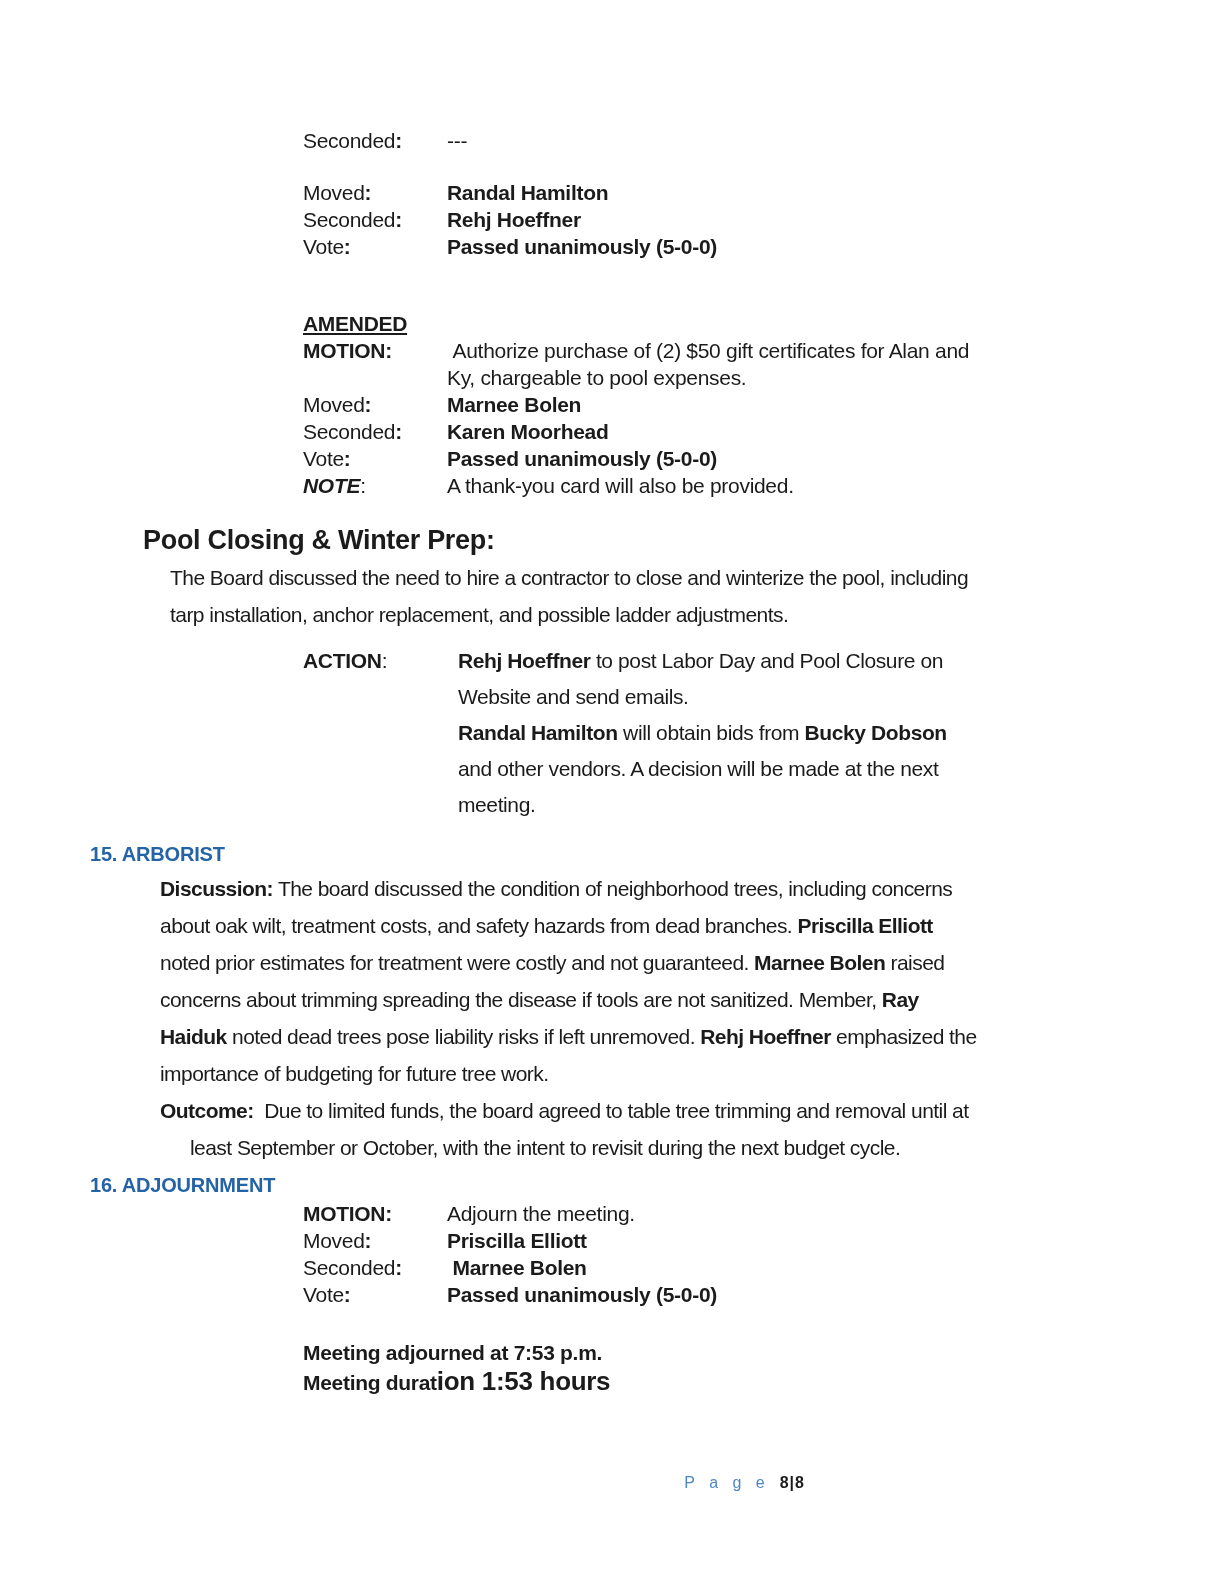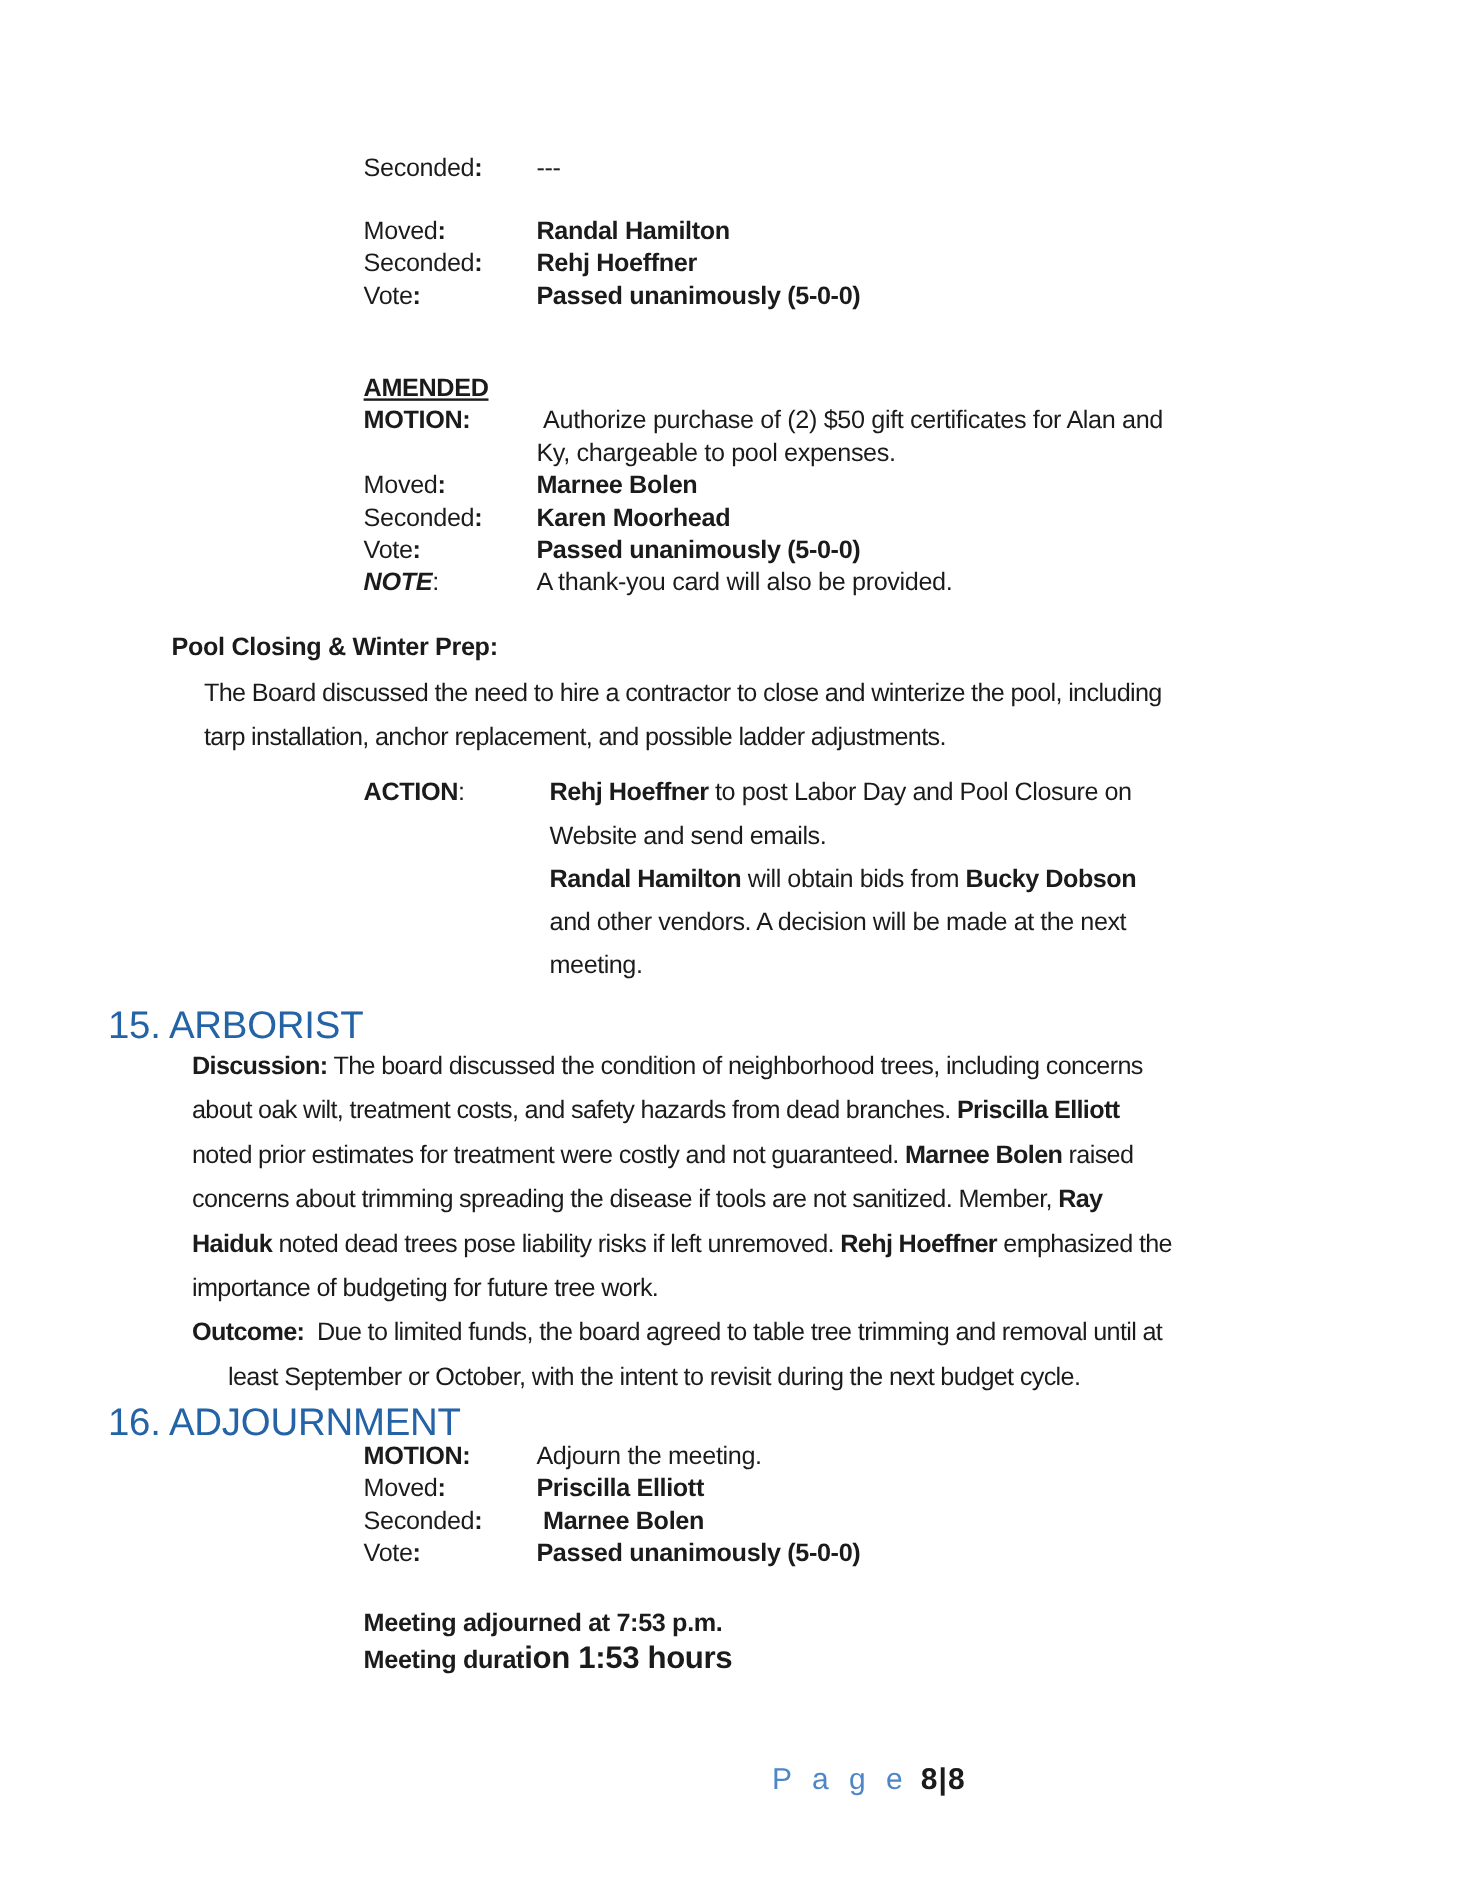--- a/index.html
+++ b/index.html
@@ -26,49 +26,49 @@
   .kv{display:flex;font-size:21px;line-height:27px;letter-spacing:-0.3px;}
   .kv-label{flex:0 0 144px;white-space:nowrap;}
   .kv-value{max-width:645px;}
 
   .standalone-label{margin-left:303px;font-size:21px;line-height:27px;font-weight:700;letter-spacing:-0.3px;text-decoration:underline;}
 
   
   .h-blue{
     margin-left:90px;
     color:var(--blue);
-    font-weight:400;
-    font-size:32px;
+    font-weight:700;
+    font-size:20px;
     line-height:30px;
     letter-spacing:-0.2px;
   }
 
   
-  .sub-head{margin-left:143px;font-size:21px;line-height:28px;font-weight:700;letter-spacing:-0.3px;}
+  .sub-head{margin-left:143px;font-size:27px;line-height:28px;font-weight:700;letter-spacing:-0.3px;}
 
   
   .para{font-size:21px;line-height:37px;letter-spacing:-0.55px;}
   .pool-body{margin-left:170px;max-width:885px;}
   .disc{margin-left:160px;max-width:945px;}
   .outcome{margin-left:160px;max-width:945px;padding-left:30px;text-indent:-30px;}
 
   
   .action-row{display:flex;margin-left:303px;margin-top:10px;gap:11px;}
   .action-label{flex:0 0 144px;font-size:21px;line-height:36px;letter-spacing:-0.3px;}
   .action-paras{max-width:645px;}
   .action-paras .para{line-height:36px;letter-spacing:-0.4px;max-width:645px;}
 
   
   .meet-line{margin-left:303px;font-size:21px;line-height:27px;letter-spacing:-0.3px;}
   .duration-line{line-height:31px;}
 
   
   .footer{
     position:absolute;top:1430px;right:173px;
-    font-size:25px;line-height:24px;
+    font-size:16px;line-height:24px;
     white-space:nowrap;
   }
   .pg-word{color:var(--footer-blue);letter-spacing:5px;}
   .pg-num{color:var(--ink);font-weight:700;margin-left:10px;letter-spacing:1px;}
 
   
   .seg-b{font-weight:700;}
   .seg-i{font-style:italic;}
   .seg-lg{font-size:26px;}
 

